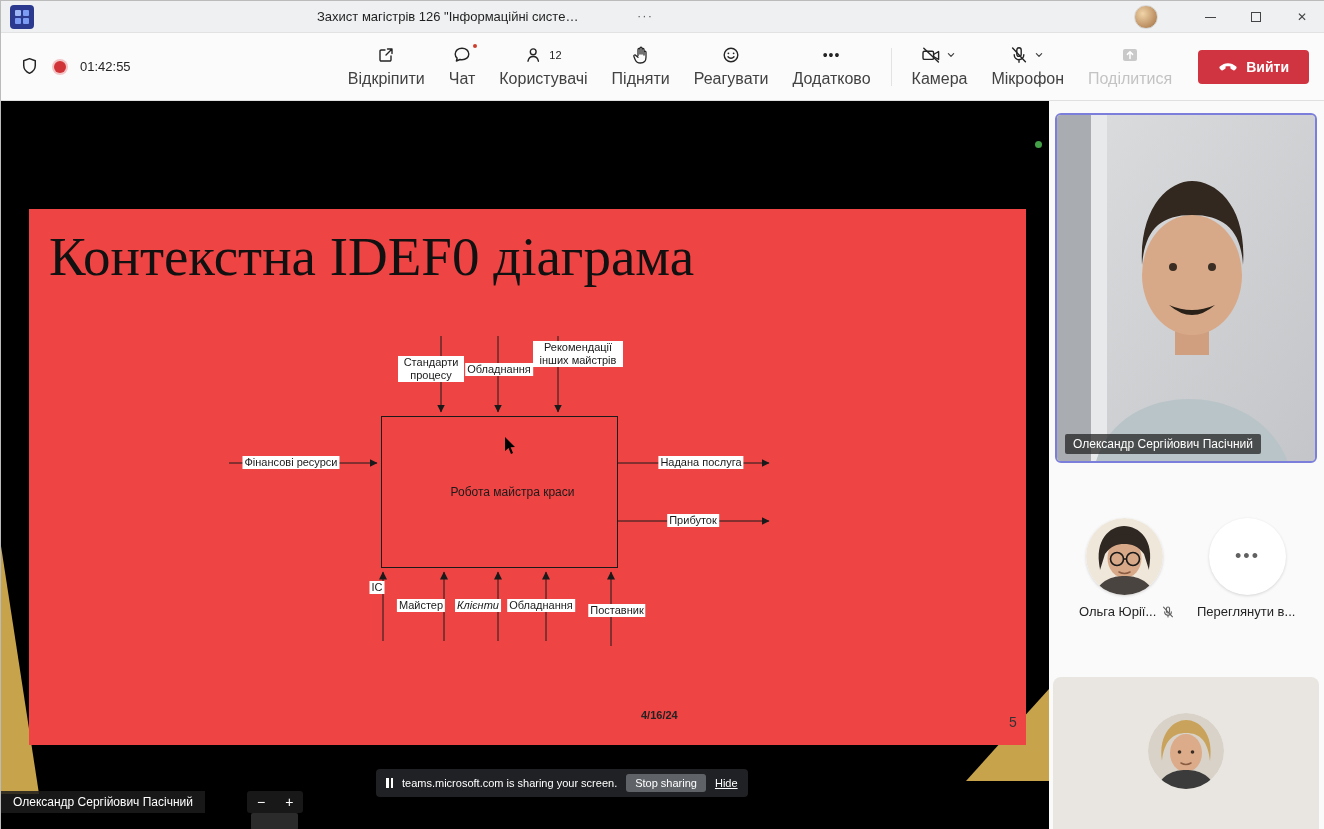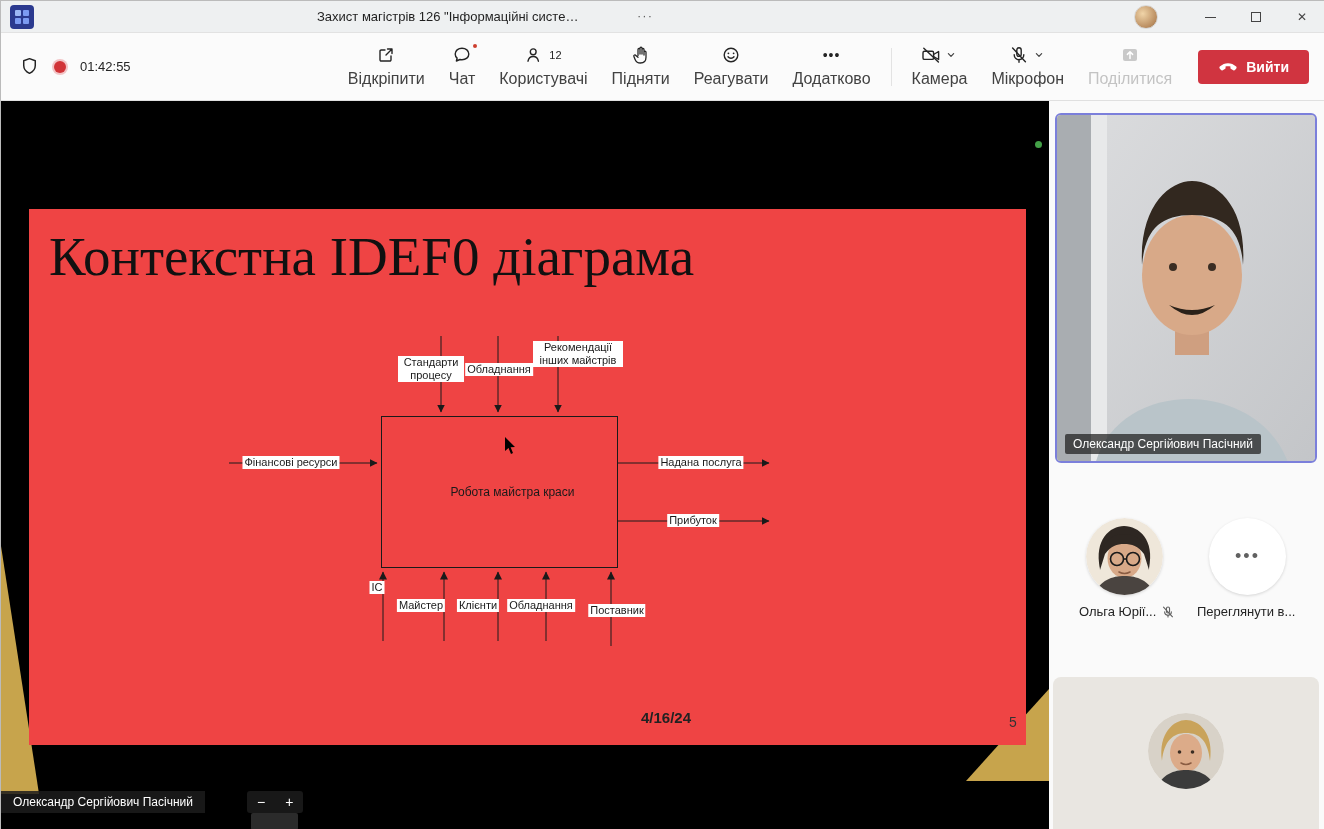--- a/index.html
+++ b/index.html
@@ -55,21 +55,21 @@
   .slide { position:absolute; left:28px; top:108px; width:997px; height:536px; background:#ef4444; }
   .slide-title { position:absolute; left:20px; top:16px; font-family:"Liberation Serif", serif;
     font-size:55px; color:#111; white-space:nowrap; }
   .diag-svg { position:absolute; left:0; top:0; }
   .idef-box { position:absolute; left:352px; top:207px; width:237px; height:152px;
     border:1px solid #1a1a1a; display:flex; align-items:center; justify-content:center; }
   .idef-box span { font-size:12px; color:#1a1a1a;padding-left:26px; }
   .dlabel { position:absolute; transform:translateX(-50%); background:#fff; padding:0 2px;
     font-size:11px; line-height:13px; color:#1a1a1a; white-space:nowrap; text-align:center; }
   .dlabel.wrap { white-space:normal; }
-  .slide-date { position:absolute; left:612px; top:500px; font-size:15px; font-weight:bold; color:#222; }
+  .slide-date { position:absolute; left:612px; top:500px; font-size:11px; font-weight:bold; color:#222; }
   .slide-page { position:absolute; left:980px; top:505px; font-size:14px; color:#333; }
 
   
   .share-banner { position:absolute; left:375px; top:668px; height:28px; background:#202124; border-radius:4px;
     display:flex; align-items:center; padding:0 10px; gap:9px; color:#fff; font-size:11px; white-space:nowrap; }
   .pausebars { display:flex; gap:2px; }
   .pausebars i { width:2.5px; height:10px; background:#fff; display:block; }
   .stop-btn { background:#5f6368; border-radius:3px; padding:3px 9px; font-size:11px; color:#fff; }
   .hide-link { color:#fff; text-decoration:underline; font-size:11px; }
 
@@ -284,28 +284,37 @@
       </div>
 
       <div class="dlabel" style="left:262px; top:247px;">Фінансові ресурси</div>
       <div class="dlabel" style="left:672px; top:247px;">Надана послуга</div>
       <div class="dlabel" style="left:664px; top:305px;">Прибуток</div>
       <div class="dlabel wrap" style="left:402px; top:147px; width:66px;">Стандарти процесу</div>
       <div class="dlabel" style="left:470px; top:154px;">Обладнання</div>
       <div class="dlabel wrap" style="left:549px; top:132px; width:90px;">Рекомендації інших майстрів</div>
       <div class="dlabel" style="left:348px; top:372px;">ІС</div>
       <div class="dlabel" style="left:392px; top:390px;">Майстер</div>
-      <div class="dlabel" style="left:449px; top:390px;">Клієнти</div>
+      <div class="dlabel" style="left:449px; top:390px;font-style:italic;">Клієнти</div>
       <div class="dlabel" style="left:512px; top:390px;">Обладнання</div>
       <div class="dlabel" style="left:588px; top:395px;">Поставник</div>
 
       <div class="slide-date">4/16/24</div>
       <div class="slide-page">5</div>
     </div>
 
+    <div class="share-banner">
+      <span class="pausebars">
+          <i></i>
+          <i></i>
+        </span>
+      <span>teams.microsoft.com is sharing your screen.</span>
+      <span class="stop-btn">Stop sharing</span>
+      <span class="hide-link">Hide</span>
+    </div>
 
     <div class="presenter-tag">Олександр Сергійович Пасічний</div>
     <div class="zoom-pill">
       <span>−</span>
       <span>+</span>
     </div>
     <div class="zoom-box"></div>
   </div>
 
   <div class="sidebar">

